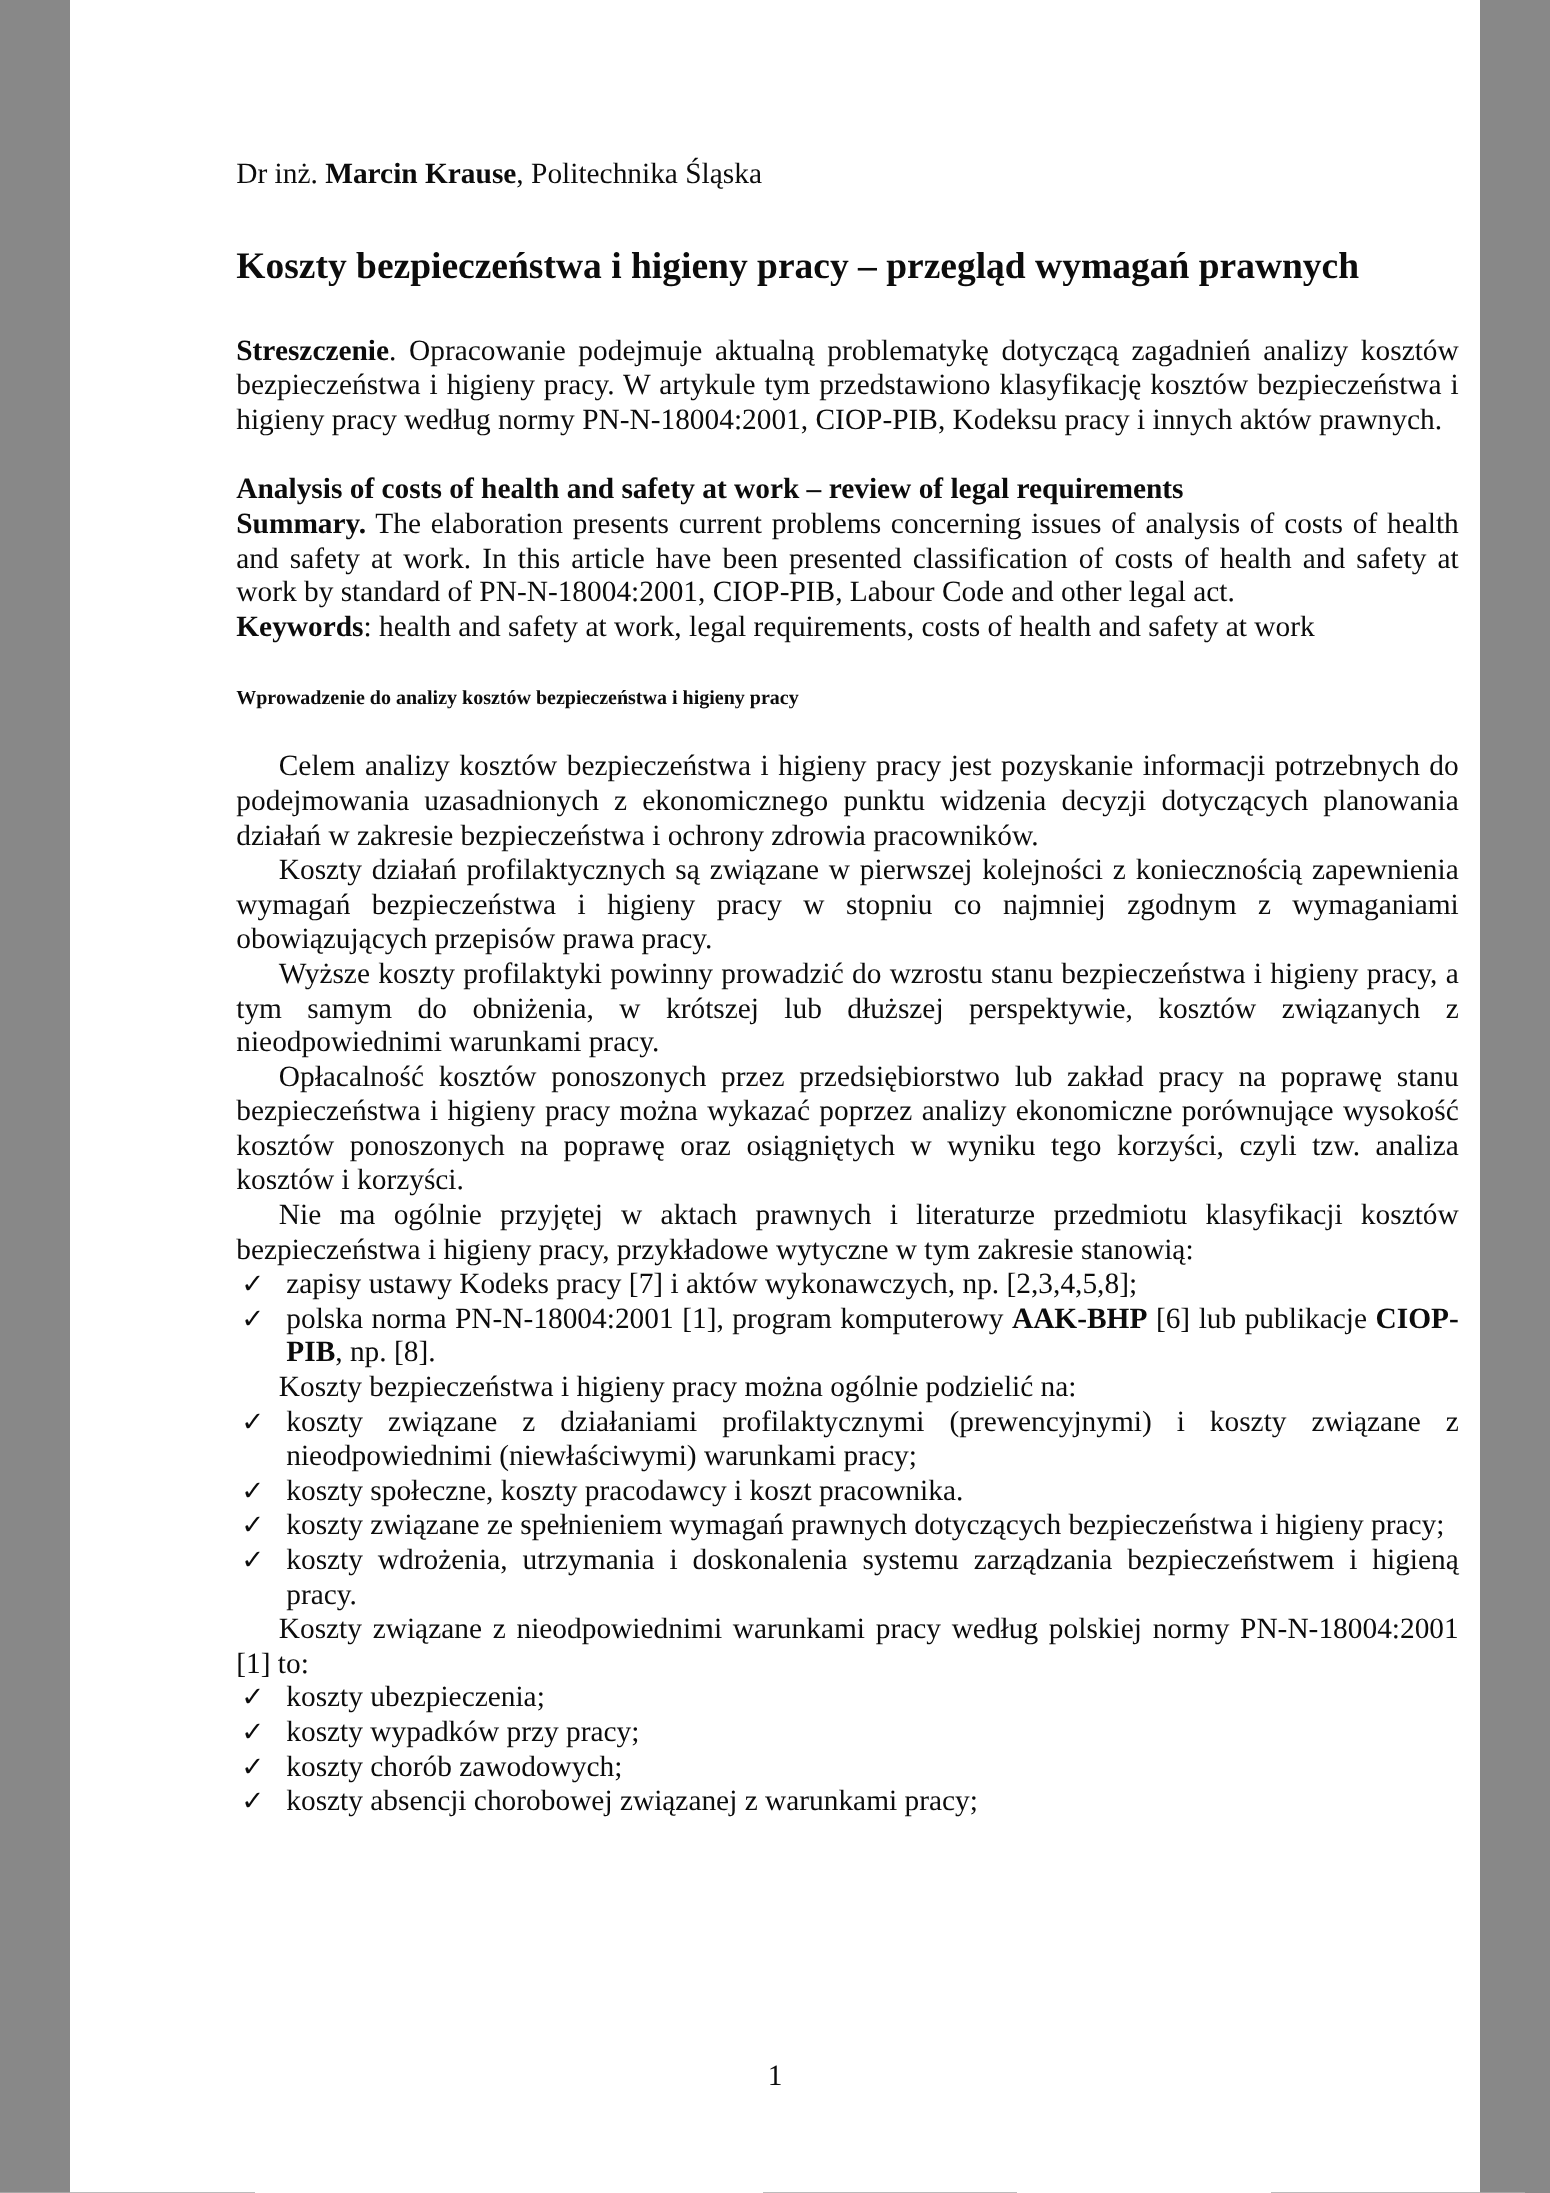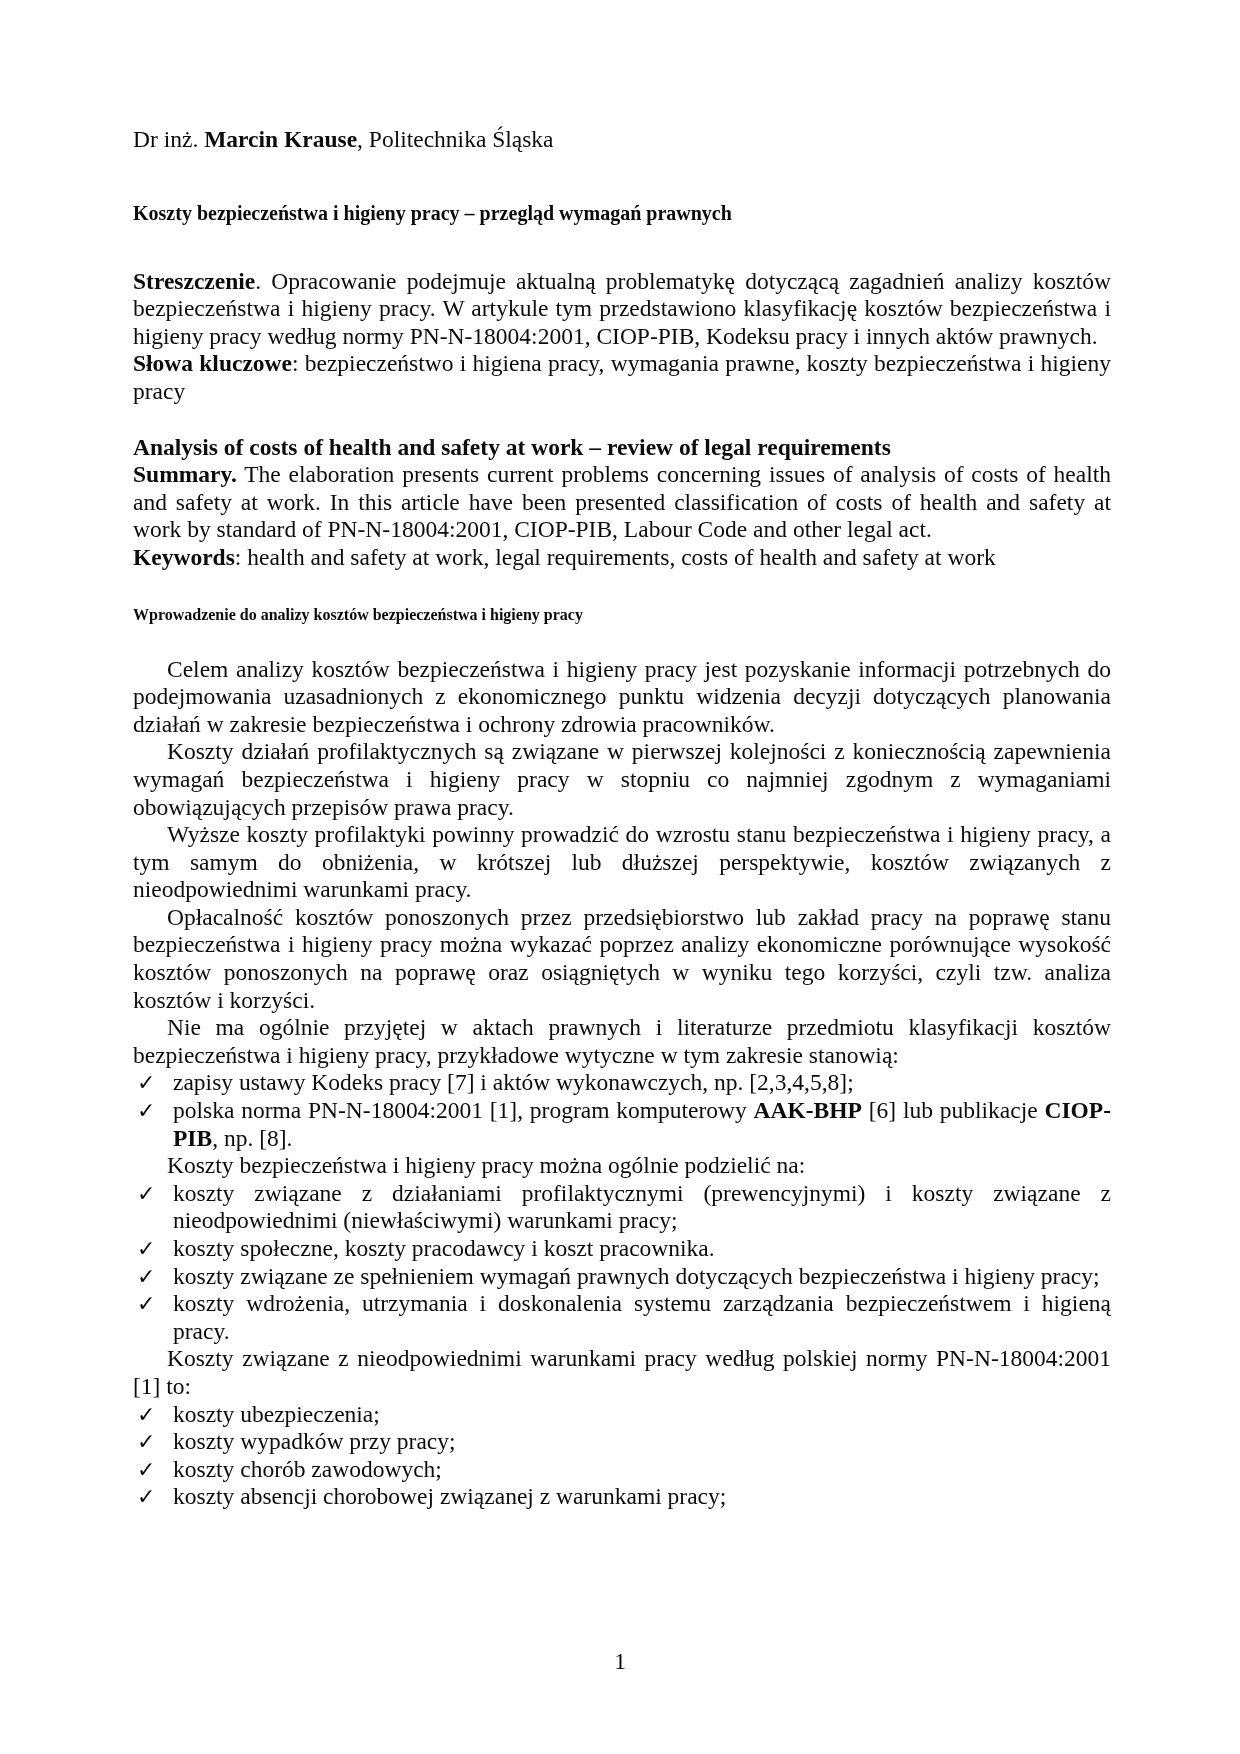--- a/index.html
+++ b/index.html
@@ -2,41 +2,41 @@
 <html lang="pl"><head>
 <meta charset="utf-8">
 <style>
   html, body {
     margin: 0;
     padding: 0;
     background: #888;
   }
   .page {
     position: relative;
-    width: 1240px;
+    width: 1128px;
     height: 1754px;
     margin: 0 auto;
     background: #ffffff;
     color: #0c0c0c;
     font-family: "Liberation Serif", "DejaVu Serif", serif;
     font-size: 23.5px;
     line-height: 27.6px;
     overflow: hidden;
   }
   .content {
     position: absolute;
     left: 133px;
     top: 126px;
     width: 978px;
   }
   .byline {
     margin: 0 0 40px 0;
   }
   .doc-title {
-    font-size: 20px;
+    font-size: 30px;
     line-height: 38px;
     font-weight: bold;
     margin: 0 0 36px 0;
   }
   .block {
     margin: 0 0 28px 0;
   }
   .block p { margin: 0; }
   .just { text-align: justify; }
   .en-title {
@@ -82,21 +82,20 @@
 
 <div class="page">
   <div class="content">
 
     <p class="byline"><span>Dr inż. </span><b>Marcin Krause</b><span>, Politechnika Śląska</span></p>
 
     <h1 class="doc-title">Koszty bezpieczeństwa i higieny pracy – przegląd wymagań prawnych</h1>
 
     <div class="block">
       <p class="just"><b>Streszczenie</b><span>. Opracowanie podejmuje aktualną problematykę dotyczącą zagadnień analizy kosztów bezpieczeństwa i higieny pracy. W artykule tym przedstawiono klasyfikację kosztów bezpieczeństwa i higieny pracy według normy PN-N-18004:2001, CIOP-PIB, Kodeksu pracy i innych aktów prawnych.</span></p>
-      <p class="just"><b>Słowa kluczowe</b><span>: bezpieczeństwo i higiena pracy, wymagania prawne, koszty bezpieczeństwa i higieny pracy</span></p>
     </div>
 
     <div class="block">
       <p class="en-title">Analysis of costs of health and safety at work – review of legal requirements</p>
       <p class="just"><b>Summary.</b><span> The elaboration presents current problems concerning issues of analysis of costs of health and safety at work. In this article have been presented classification of costs of health and safety at work by standard of PN-N-18004:2001, CIOP-PIB, Labour Code and other legal act.</span></p>
       <p class="just"><b>Keywords</b><span>: health and safety at work, legal requirements, costs of health and safety at work</span></p>
     </div>
 
     <h2 class="section-heading">Wprowadzenie do analizy kosztów bezpieczeństwa i higieny pracy</h2>
 

